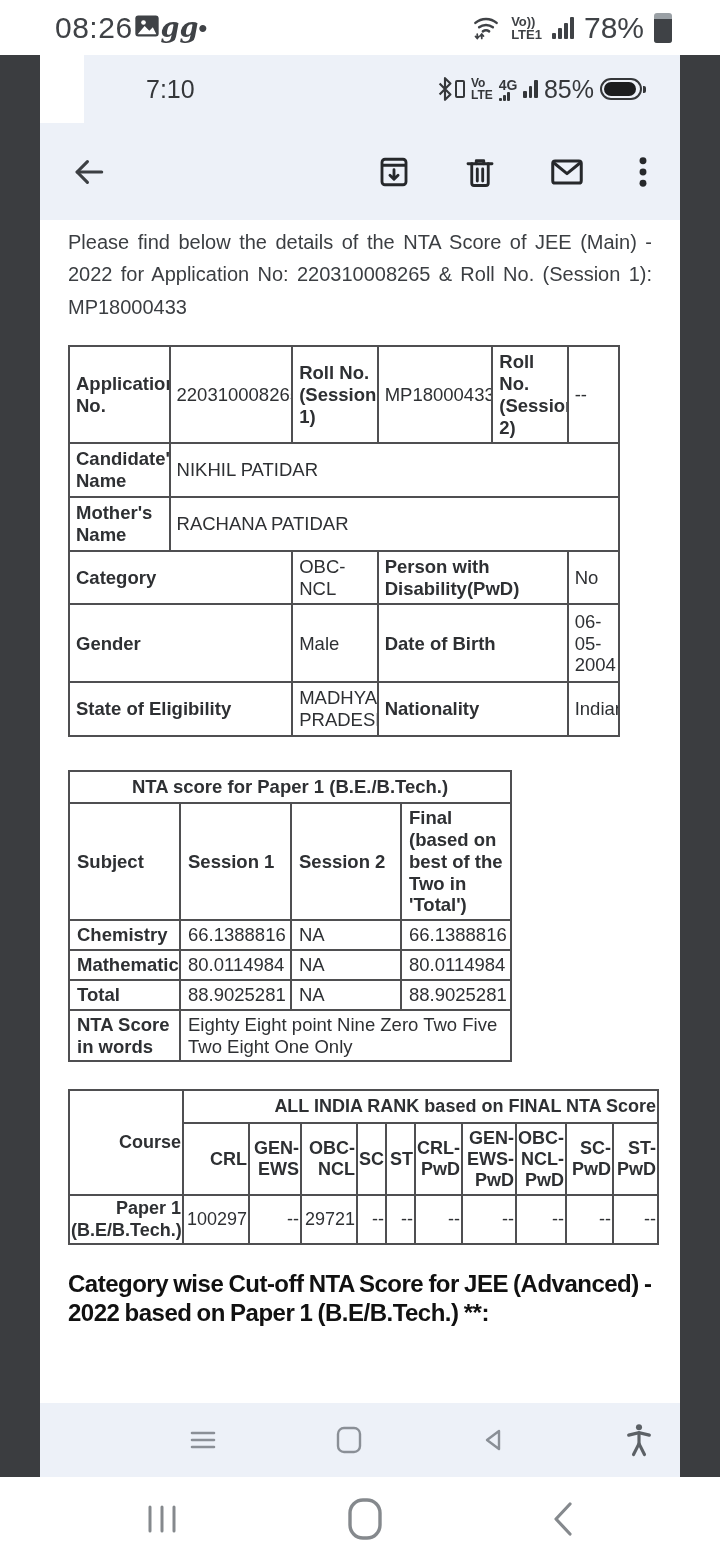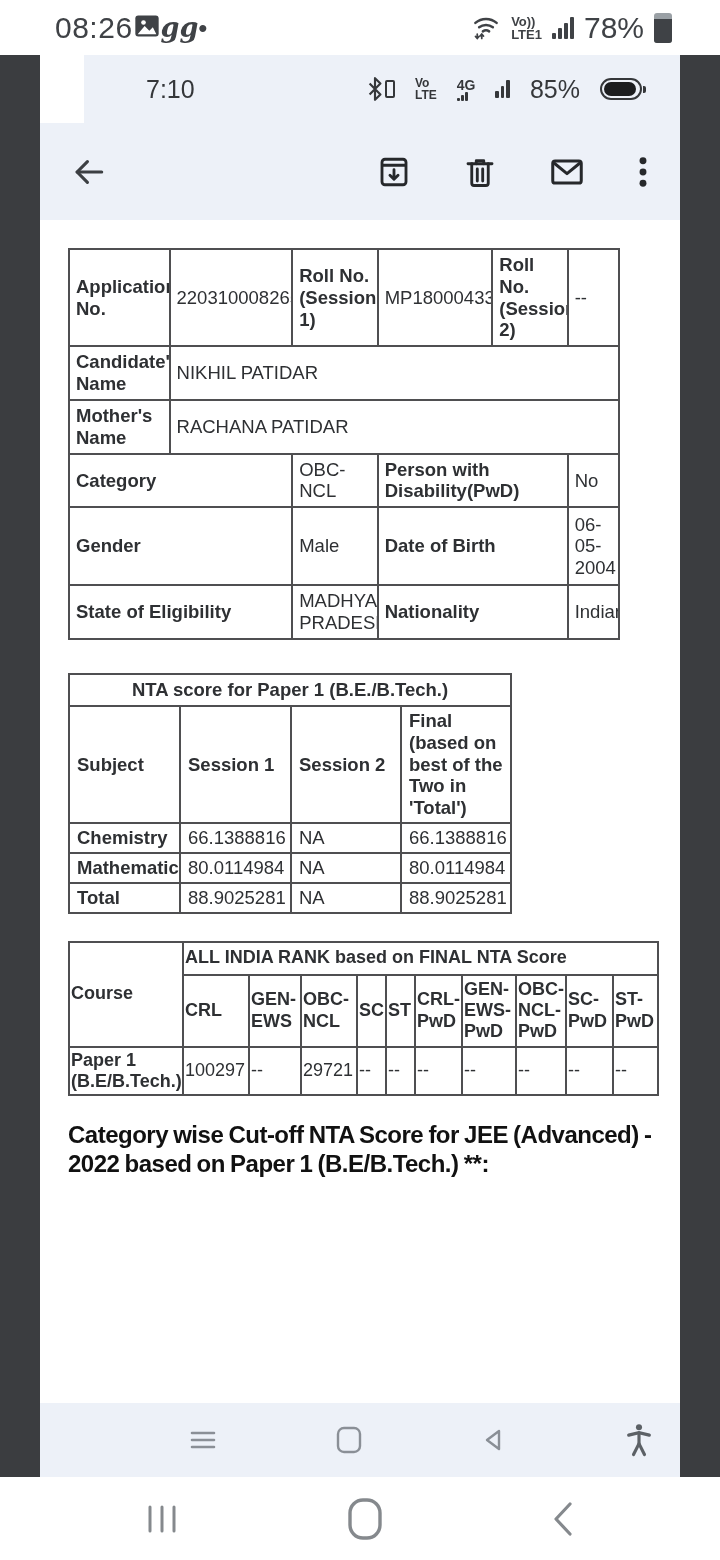--- a/index.html
+++ b/index.html
@@ -25,21 +25,21 @@
   .batt-v:before { content:""; position:absolute; left:0; right:0; bottom:0; height:78%; background:#3f4246; }
   .batt-v:after { content:""; position:absolute; top:-4px; left:5px; width:8px; height:4px; background:#9aa0a5; }
 
   
   .phone-frame { height:1422px; background:#3b3d40; padding:0 40px; }
   .inner { width:640px; height:100%; background:#fff; display:flex; flex-direction:column; }
 
   .inner-status { height:68px; background:#edf1f8; display:flex; align-items:center;
     padding:0 38px 0 62px; color:#35373a;margin-left:44px; }
   .inner-status .time { font-size:25px; }
-  .istat-right { margin-left:auto; display:flex; align-items:center; gap:20px; }
+  .istat-right { margin-left:auto; display:flex; align-items:center; gap:6px; }
   .volte { display:flex; flex-direction:column; line-height:1; font-weight:700; font-size:12px; }
   .bt-wrap { display:flex; align-items:center; gap:2px; }
   .mini-batt { width:10px; height:18px; border:2px solid #35373a; border-radius:2px; }
   .net4g { display:flex; flex-direction:column; align-items:flex-start; line-height:1; }
   .net4g .g4 { font-size:14px; font-weight:700; }
   .ipct { font-size:25px; }
   .batt-h { width:42px; height:22px; border:2.5px solid #35373a; border-radius:11px; position:relative; }
   .batt-h:before { content:""; position:absolute; top:2px; bottom:2px; left:2px; width:85%; background:#1c1d1f; border-radius:8px; }
   .batt-h:after { content:""; position:absolute; right:-6px; top:6px; width:3px; height:7px; background:#35373a; border-radius:0 2px 2px 0; }
 
@@ -65,21 +65,21 @@
   .t1 .rs th,.t1 .rs td { height:52px; }
 
   .t2 { width:442px; margin-top:33px; font-size:18.5px; }
   .t2 td,.t2 th { padding:3px 7px; }
   .t2 .title th { text-align:center; height:32px; }
   .t2 .hdr th { height:66px; }
   .t2 .dr td,.t2 .dr th { height:29px; }
   .t2 .words th,.t2 .words td { height:46px; }
 
   .t3 { width:589px; margin-top:27px; font-size:18px; }
-  .t3 th,.t3 td { text-align:left; padding:2px 1px; }
+  .t3 th,.t3 td { text-align:right; padding:2px 1px; }
   .t3 .title th { height:33px; }
   .t3 .hdr th { height:72px; }
   .t3 .dr th,.t3 .dr td { height:45px; }
 
   .cutoff-heading { margin-top:24px; font-size:24px; font-weight:700; color:#111;
     letter-spacing:-0.5px; word-spacing:-1px; line-height:1.22; }
 
   .inner-nav { height:74px; background:#edf1f8; display:flex; align-items:center;
     justify-content:space-between; padding:0 26px 0 148px; }
 
@@ -208,20 +208,21 @@
                   <circle cx="3" cy="4.5" r="2.3"></circle>
                   <circle cx="3" cy="12" r="2.3"></circle>
                   <circle cx="3" cy="19.5" r="2.3"></circle>
                 </svg>
             </span>
           </button>
         </div>
       </div>
 
       <div class="email-body">
+        <p class="intro">Please find below the details of the NTA Score of JEE (Main) - 2022 for Application No: 220310008265 &amp; Roll No. (Session 1): MP18000433</p>
 
         <table class="t1">
           <colgroup>
               <col style="width:100px">
               <col style="width:122px">
               <col style="width:85px">
               <col style="width:114px">
               <col style="width:75px">
               <col style="width:51px">
             </colgroup>
@@ -290,20 +291,24 @@
             <th>Mathematics</th>
             <td>80.0114984</td>
             <td>NA</td>
             <td>80.0114984</td>
           </tr>
           <tr class="dr">
             <th>Total</th>
             <td>88.9025281</td>
             <td>NA</td>
             <td>88.9025281</td>
+          </tr>
+          <tr class="words">
+            <th>NTA Score in words</th>
+            <td colspan="3">Eighty Eight point Nine Zero Two Five Two Eight One Only</td>
           </tr>
         </tbody>
           </table>
 
         <table class="t3">
           <colgroup>
               <col style="width:114px">
               <col style="width:66px">
               <col style="width:52px">
               <col style="width:56px">

